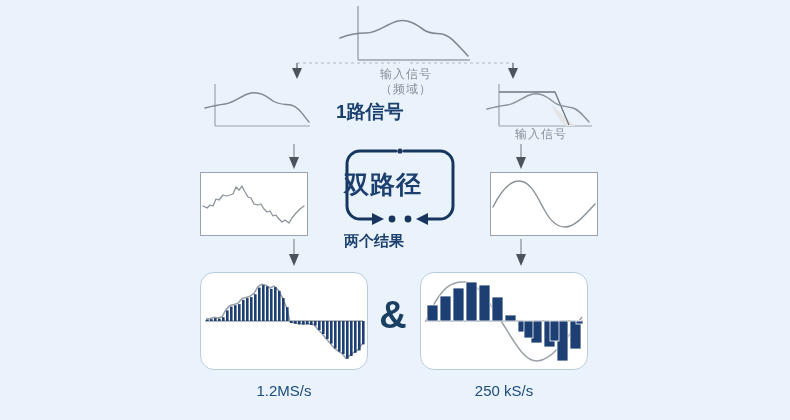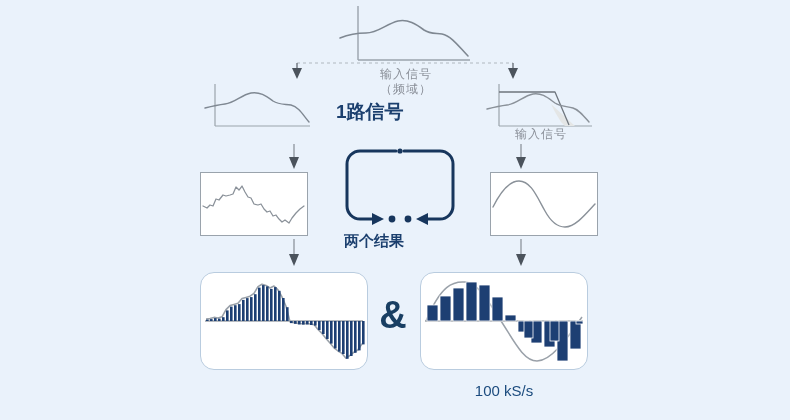--- a/index.html
+++ b/index.html
@@ -141,20 +141,21 @@
     <svg width="112" height="80" viewBox="0 0 112 80">
       <path d="M52,3 H16 A13,13 0 0 0 3,16 V58 A13,13 0 0 0 16,71 H28" fill="none" stroke="#17365d" stroke-width="3" stroke-linecap="round"></path>
       <path d="M60,3 H96 A13,13 0 0 1 109,16 V58 A13,13 0 0 1 96,71 H84" fill="none" stroke="#17365d" stroke-width="3" stroke-linecap="round"></path>
       <polygon points="28,65 28,77 40,71" fill="#17365d"></polygon>
       <polygon points="84,65 84,77 72,71" fill="#17365d"></polygon>
       <circle cx="48" cy="71" r="3.4" fill="#17365d"></circle>
       <circle cx="64" cy="71" r="3.4" fill="#17365d"></circle>
       <circle cx="56" cy="3" r="2.6" fill="#17365d"></circle>
     </svg>
   </div>
+  <div class="abs navy-bold" style="left:344px;top:168px;width:112px;font-size:25px;letter-spacing:1px;">双路径</div>
 
   <div class="abs navy-bold" style="left:344px;top:232px;width:112px;font-size:15px;font-family:Liberation Mono, monospace;">两个结果</div>
 
   <div class="abs panel" style="left:200px;top:272px;width:168px;height:98px;">
     <svg width="166" height="96" viewBox="0 0 166 96">
       <line x1="4" y1="48" x2="162" y2="48" stroke="#6f7780" stroke-width="1.1"></line>
       <path d="M5,46 L9,45.6 L13,44.4 L17,45 L21,43.8 L25,36.6 L29,32.6 L33,31.4 L37,30.2 L41,25.6 L45,24.4 L49,23.2 L53,20.4 L57,13.6 L61,11.2 L65,12.4 L69,15 L73,13 L77,16.8 L81,24 L85,33.2 L89,48.8 L93,49.6 L97,50.4 L101,50.8 L105,50.4 L109,51 L113,51.6 L117,56.4 L121,60.4 L125,65.4 L129,70 L133,74.8 L137,78 L141,80.4 L145,85.2 L149,82.4 L153,79.2 L157,76.8 L161,70.8" fill="none" stroke="#9aa1a9" stroke-width="1.6" stroke-linejoin="round"></path>
       <g>
         <rect x="5" y="46.6" width="2.6" height="1.4" fill="#1d3f73"></rect>
         <rect x="9" y="46.1" width="2.6" height="1.9" fill="#1d3f73"></rect>
@@ -192,20 +193,21 @@
         <rect x="137" y="48" width="2.6" height="30.6" fill="#1d3f73"></rect>
         <rect x="141" y="48" width="2.6" height="33" fill="#1d3f73"></rect>
         <rect x="145" y="48" width="2.6" height="37.8" fill="#1d3f73"></rect>
         <rect x="149" y="48" width="2.6" height="35" fill="#1d3f73"></rect>
         <rect x="153" y="48" width="2.6" height="31.8" fill="#1d3f73"></rect>
         <rect x="157" y="48" width="2.6" height="29.4" fill="#1d3f73"></rect>
         <rect x="161" y="48" width="2.6" height="23.4" fill="#1d3f73"></rect>
       </g>
     </svg>
   </div>
+  <div class="abs rate" style="left:200px;top:382px;width:168px;">1.2MS/s</div>
 
   <div class="abs amp" style="left:376px;top:296px;width:34px;text-align:center;">&amp;</div>
 
   <div class="abs panel" style="left:420px;top:272px;width:168px;height:98px;">
     <svg width="166" height="96" viewBox="0 0 166 96">
       <line x1="4" y1="48" x2="162" y2="48" stroke="#6f7780" stroke-width="1.1"></line>
       <path d="M5,48 C20,12 32,8 44,9 C58,10 68,30 80,48 C92,66 102,88 116,88 C130,88 146,66 161,44" fill="none" stroke="#9aa1a9" stroke-width="1.5"></path>
       <g>
         <rect x="6" y="32" width="11" height="16" fill="#1d3f73" stroke="#ffffff" stroke-width="0.8"></rect>
         <rect x="19" y="23" width="11" height="25" fill="#1d3f73" stroke="#ffffff" stroke-width="0.8"></rect>
@@ -218,15 +220,15 @@
         <rect x="110" y="48" width="11" height="22" fill="#1d3f73" stroke="#ffffff" stroke-width="0.8"></rect>
         <rect x="123" y="48" width="11" height="26" fill="#1d3f73" stroke="#ffffff" stroke-width="0.8"></rect>
         <rect x="136" y="48" width="11" height="40" fill="#1d3f73" stroke="#ffffff" stroke-width="0.8"></rect>
         <rect x="149" y="48" width="11" height="28" fill="#1d3f73" stroke="#ffffff" stroke-width="0.8"></rect>
         <rect x="103" y="48" width="9" height="17" fill="#1d3f73" stroke="#ffffff" stroke-width="0.8"></rect>
         <rect x="129" y="48" width="9" height="20" fill="#1d3f73" stroke="#ffffff" stroke-width="0.8"></rect>
         <rect x="155" y="48" width="7" height="3" fill="#1d3f73" stroke="#ffffff" stroke-width="0.8"></rect>
       </g>
     </svg>
   </div>
-  <div class="abs rate" style="left:420px;top:382px;width:168px;">100 kS/s</div>
+  <div class="abs rate" style="left:420px;top:382px;width:168px;">250 kS/s</div>
 
 </div>
 
 </body></html>

